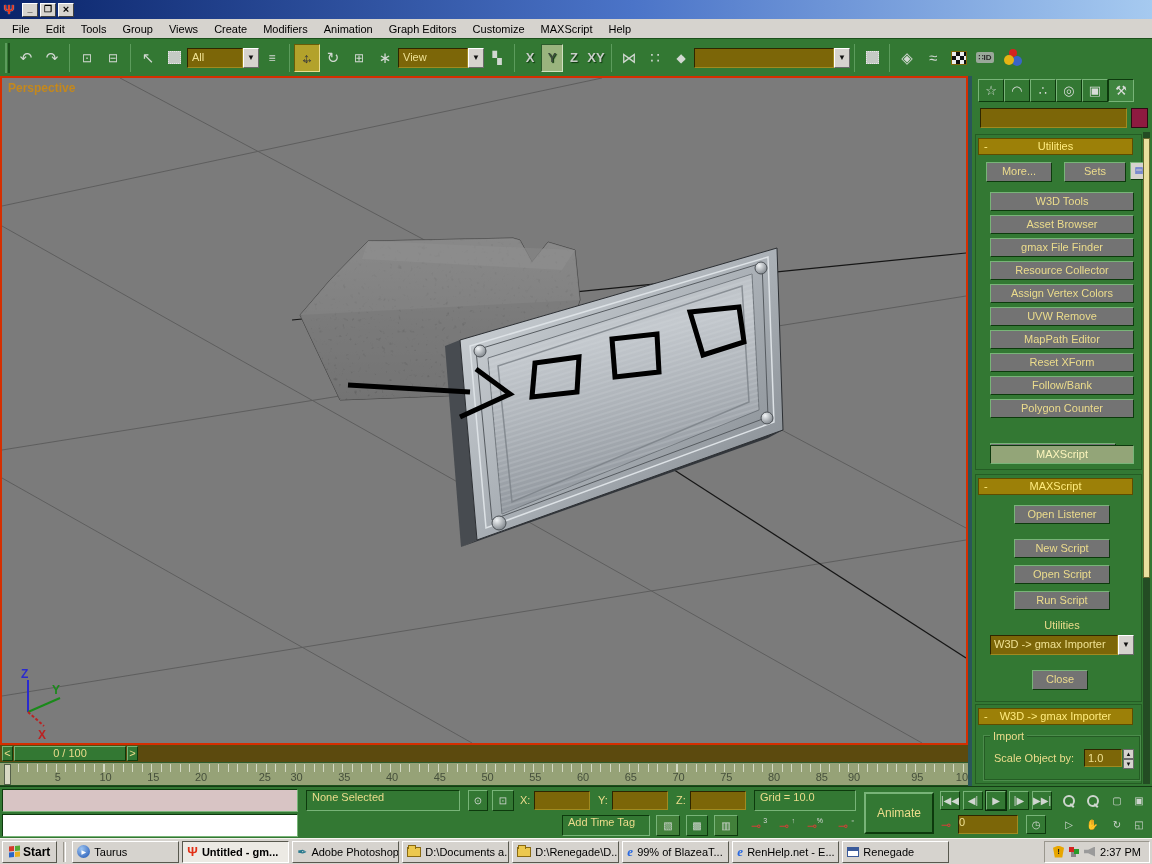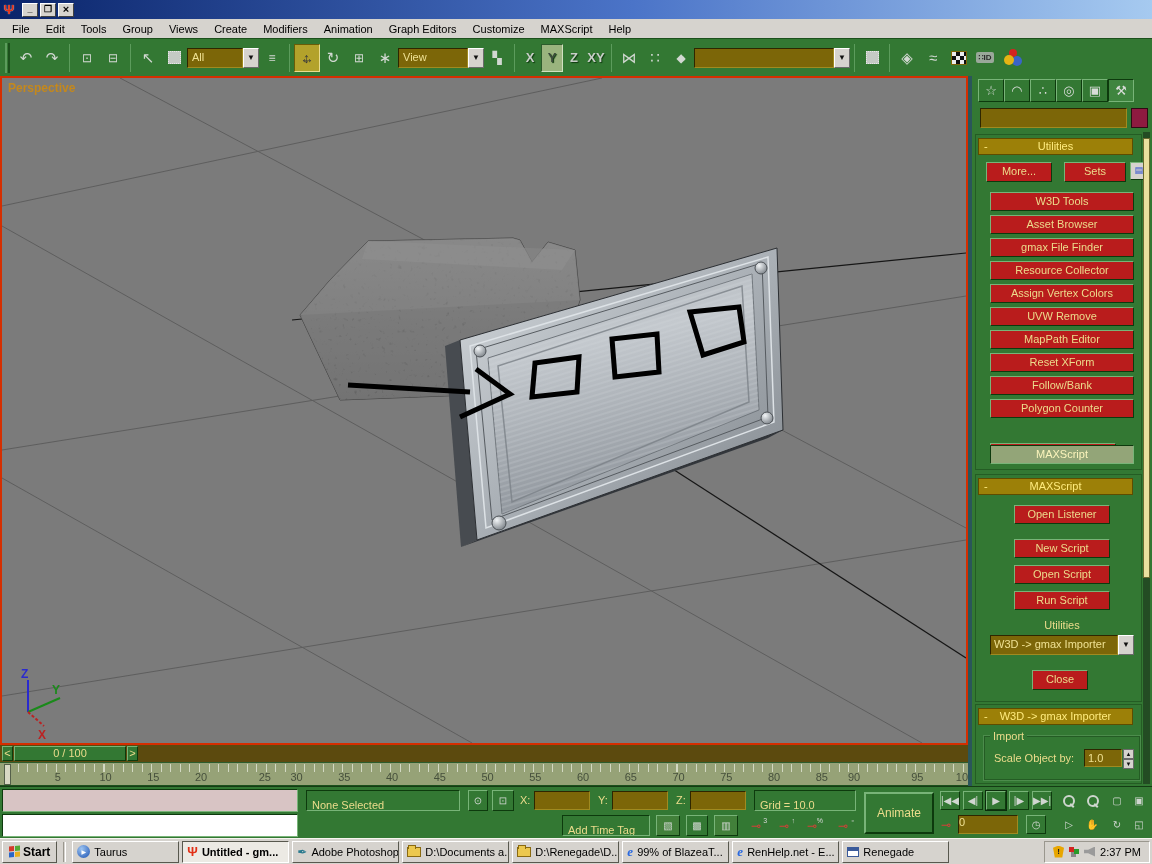--- a/index.html
+++ b/index.html
@@ -49,32 +49,32 @@
   .tbcaret{position:absolute;left:4px;top:1px;width:7px;height:21px;background:#d8d8c4;border:1px solid #55604a}
   
   .panel{width:184px;height:710px;background:#337833;position:relative;border-left:4px solid #2a565a}
   .ptab{position:absolute;top:3px;width:26px;height:23px;background:#337833;border:1px solid;border-color:#78b478 #0d3a0d #0d3a0d #78b478;color:#d8dcd8;text-align:center;line-height:21px;font-size:13px}
   .ptab.active{background:#3f853f;border-color:#0d3a0d #78b478 #78b478 #0d3a0d}
   .ofield{background:#7c6608;border:1px solid;border-color:#2e2600 #a08a20 #a08a20 #2e2600;color:#efe193;overflow:hidden;white-space:nowrap}
   .swatch{position:absolute;background:#8e1a40;border:1px solid #2e0a14}
   .roll{position:absolute;left:3px;width:167px;border:1px solid #245c24;background:#337833}
   .rollhead{position:absolute;left:6px;width:155px;height:17px;background:#9c8008;border:1px solid #5e4c00;color:#ffeb7e;text-align:center;line-height:15px;overflow:hidden}
   .rollminus{position:absolute;left:5px;top:0;color:#ffeb7e}
-  .pbtn{position:absolute;background:#b91c1c;border:1px solid;border-color:#78b478 #0d3a0d #0d3a0d #78b478;color:#ecdc8c;font-size:11px;text-align:center;line-height:17px;overflow:hidden;white-space:nowrap}
+  .pbtn{position:absolute;background:#737373;border:1px solid;border-color:#78b478 #0d3a0d #0d3a0d #78b478;color:#ecdc8c;font-size:11px;text-align:center;line-height:17px;overflow:hidden;white-space:nowrap}
   .pbtn.active{background:#93a578;border-color:#0d3a0d #78b478 #78b478 #0d3a0d;color:#fbf4bc}
   .plabel{position:absolute;color:#ecdc8c;white-space:nowrap}
   .group{position:absolute;border:1px solid #245c24;outline:1px solid #4c8c4c;}
   .scrolltrack{position:absolute;right:2px;top:56px;width:7px;bottom:2px;background:#234c23}
   .scrollthumb{position:absolute;right:2px;top:62px;width:7px;height:440px;background:#e9e09f;border:1px solid #6a6a30}
   .spinner{position:absolute;width:11px;height:18px;display:flex;flex-direction:column}
   .spinner span{flex:1;background:#d6d3ce;border:1px solid #6a6a6a;color:#111;font-size:6px;line-height:8px;text-align:center}
   
   .statusrow{height:52px;background:#337833;position:relative;border-top:1px solid #143c14}
   .listener{position:absolute;border:1px solid;border-color:#0d3a0d #78b478 #78b478 #0d3a0d}
-  .sfield{position:absolute;background:#337833;border:1px solid;border-color:#0d3a0d #78b478 #78b478 #0d3a0d;color:#ecdc8c;padding:8px 5px;overflow:hidden;white-space:nowrap}
+  .sfield{position:absolute;background:#337833;border:1px solid;border-color:#0d3a0d #78b478 #78b478 #0d3a0d;color:#ecdc8c;padding:0 5px;overflow:hidden;white-space:nowrap}
   .slabel{position:absolute;color:#ecdc8c}
   .sbtn{position:absolute;background:#337833;border:1px solid;border-color:#78b478 #0d3a0d #0d3a0d #78b478;color:#d0d6d0;display:flex;align-items:center;justify-content:center;font-size:10px;overflow:hidden}
   .sbtn.toggled{background:#42803a}
   .keyglyph{color:#d04038;font-size:12px;position:relative}
   .keyglyph sup{font-size:7px;color:#d8d8d8;position:absolute;top:-2px;right:-6px}
   .mag{position:relative;width:12px;height:12px}
   .mag::before{content:"";position:absolute;width:8px;height:8px;border:2px solid #cfd6cf;border-radius:50%;left:0;top:0}
   .mag::after{content:"";position:absolute;width:2px;height:5px;background:#cfd6cf;left:8px;top:8px;transform:rotate(-45deg)}
   .animatebtn{position:absolute;background:#337833;border:2px solid;border-color:#78b478 #0d3a0d #0d3a0d #78b478;color:#ecdc8c;font-size:12px;text-align:center}
   

